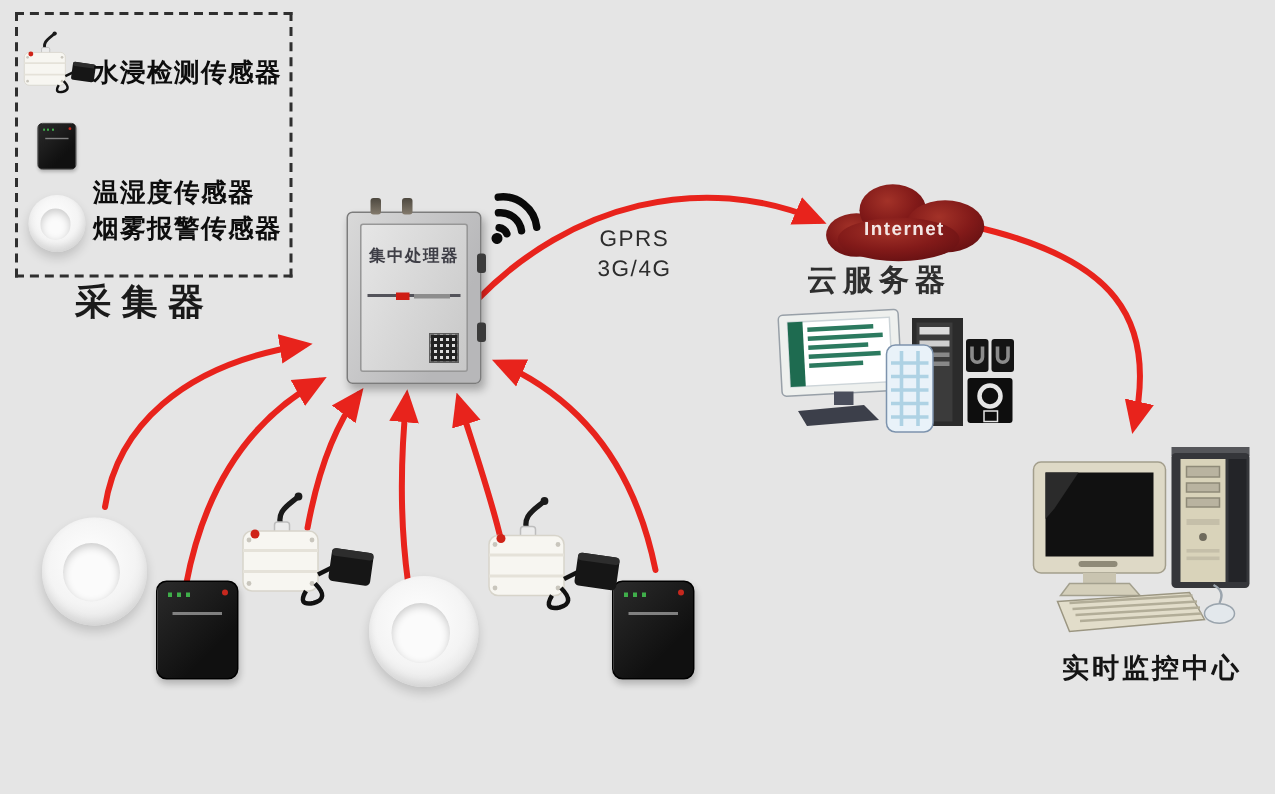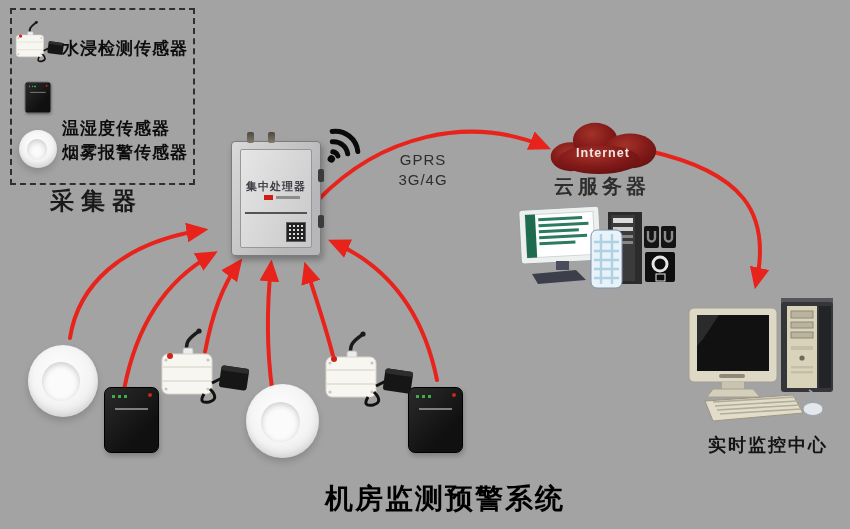--- a/index.html
+++ b/index.html
@@ -1,17 +1,17 @@
 <!DOCTYPE html>
 <html><head>
 <meta charset="utf-8">
 <style>
   html,body{margin:0;padding:0;background:#fff;}
   body{font-family:"Liberation Sans","DejaVu Sans",sans-serif;}
-  .canvas{position:relative;width:850px;height:529px;background:#a3a3a3;overflow:hidden;}
+  .canvas{position:relative;width:850px;height:529px;background:#e5e5e5;overflow:hidden;}
   .abs{position:absolute;}
 
   
   svg.arrows{position:absolute;left:0;top:0;width:850px;height:529px;z-index:1;}
   .arrow{fill:none;stroke:#e8231c;stroke-width:4;stroke-linecap:round;marker-end:url(#ah);}
 
   
   .legend{left:10px;top:8px;width:181px;height:173px;border:2px dashed #2f2f2f;z-index:2;background:transparent;}
   .legend-label{font-size:17px;font-weight:700;color:#0d0d0d;letter-spacing:1px;white-space:nowrap;z-index:3;}
   .lg1{left:62px;top:37px;} .lg2{left:62px;top:89px;margin-top:28px;} .lg3{left:62px;top:141px;text-align:right;}
@@ -36,21 +36,21 @@
     box-shadow:0 4px 7px rgba(0,0,0,.16), inset 0 -3px 6px rgba(0,0,0,.08);}
   .smokedev::after{content:"";position:absolute;left:20%;top:24%;width:54%;height:54%;border-radius:50%;
     background:#fbfbfb;box-shadow:inset 0 2px 6px rgba(0,0,0,.2);}
 
   
   .proc{left:231px;top:141px;width:88px;height:113px;z-index:3;border-radius:4px;
     background:linear-gradient(115deg,#d9d9d9,#b7b7b9 75%);
     border:1px solid #7c7c7c;box-shadow:2px 4px 6px rgba(0,0,0,.28);}
   .proc-panel{position:absolute;left:8px;top:7px;right:8px;bottom:7px;border:1px solid #979797;border-radius:2px;
     background:linear-gradient(115deg,#e6e6e6,#c8c8c8);}
-  .proc-label{position:absolute;left:6%;top:29px;width:88%;text-align:center;font-size:11px;font-weight:700;
+  .proc-label{position:absolute;left:6%;top:13px;width:88%;text-align:center;font-size:11px;font-weight:700;
     color:#3e3e46;letter-spacing:1px;border-bottom:2px solid #53535a;padding-bottom:18px;white-space:nowrap;}
   .proc-brand{position:absolute;right:7px;top:45px;width:40px;height:6px;}
   .proc-brand i{position:absolute;left:0;top:0;width:9px;height:5px;background:#cf1d14;}
   .proc-brand b{position:absolute;left:12px;top:1px;width:24px;height:3px;background:#8d8d8d;}
   .qr{position:absolute;right:5px;bottom:5px;width:18px;height:18px;border:1px solid #5e5e5e;
     background-color:#e8e8e8;
     background-image:repeating-linear-gradient(90deg,#222 0 2px,transparent 2px 4px),
                      repeating-linear-gradient(0deg,#222 0 2px,#ddd 2px 4px);}
   .ant{position:absolute;top:-10px;width:7px;height:11px;border-radius:2px;background:linear-gradient(#4d483f,#837a6c);}
   .ant.a1{left:15px;} .ant.a2{left:36px;}
@@ -59,21 +59,21 @@
 
   
   .wifi{left:317px;top:117px;width:52px;height:54px;transform:rotate(38deg);z-index:2;}
 
   
   .gprs{left:388px;top:150px;width:70px;text-align:center;font-size:15px;font-weight:400;
     color:#2d2d2d;line-height:1.3;letter-spacing:1px;z-index:2;}
 
   
   .cloudwrap{left:538px;top:117px;width:128px;height:60px;z-index:2;}
-  .cloud-caption{left:538px;top:173px;width:128px;text-align:center;font-size:20px;font-weight:600;
+  .cloud-caption{left:538px;top:173px;width:128px;text-align:left;font-size:20px;font-weight:600;
     color:#2e2e2e;letter-spacing:4px;z-index:2;white-space:nowrap;}
 
   
   .servers{left:514px;top:204px;width:164px;height:90px;z-index:2;}
   .pc{left:683px;top:294px;width:165px;height:136px;z-index:2;}
   .pc-caption{left:688px;top:433px;width:160px;text-align:center;font-size:18px;font-weight:600;
     color:#141414;letter-spacing:2px;z-index:2;white-space:nowrap;}
 
   
   .title{left:120px;top:480px;width:650px;text-align:center;font-size:28px;font-weight:700;color:#000;
@@ -299,15 +299,14 @@
         <circle cx="50" cy="62" r="1.6" fill="#c9c6bd"></circle>
       <path d="M54 56 L64 51" stroke="#111" stroke-width="3"></path>
       <path d="M52 62 q10 10 -1 13 q-11 2 -5 -8" stroke="#111" stroke-width="3" fill="none"></path>
       <g transform="rotate(8 76 51)">
         <rect x="62" y="40" width="28" height="22" rx="3" fill="#161616"></rect>
         <rect x="62" y="40" width="28" height="5" rx="2.5" fill="#2d2d2d"></rect>
       </g>
     </svg>
   </div>
 
-  <div class="abs title">机房监测预警系统</div>
 
 </div>
 
 </body></html>

